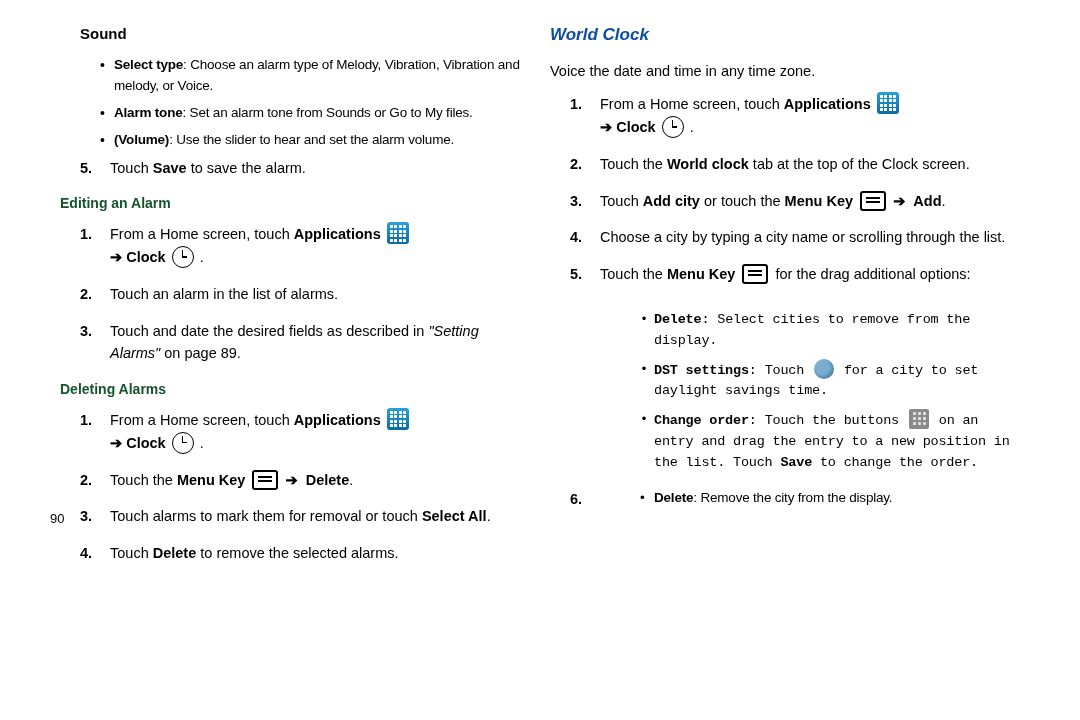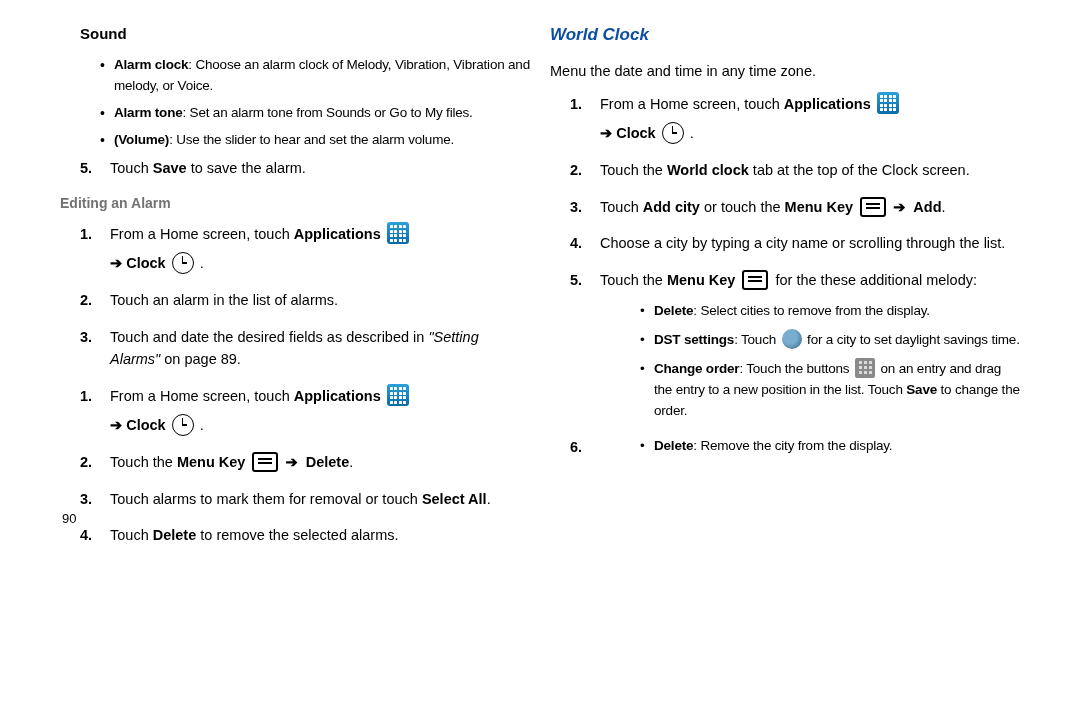--- a/index.html
+++ b/index.html
@@ -27,21 +27,21 @@
   }
   .col + .col {
     margin-left: 0px;
   }
   .h-sound {
     font-weight: bold;
     font-size: 15px;
     margin: 0 0 10px 20px;
   }
   .h-blue {
-    color: #737373;
+    color: #14532d;
     font-weight: bold;
     font-size: 14px;
     margin: 12px 0 8px 0;
   }
   .h-blue-italic {
     color: #0b4ea2;
     font-weight: bold;
     font-style: italic;
     font-size: 17px;
     margin: 0 0 12px 0;
@@ -194,37 +194,37 @@
     top:-1px;
     position: relative;
   }
   .icon-drag span { background: #ddd; border-radius: 0.5px; }
   .arrow {
     font-weight: bold;
     margin: 0 4px 0 0;
   }
   .pagenum {
     position: absolute;
-    left: 62px;
+    left: 50px;
     bottom: 22px;
     font-size: 13px;
   }
-  .cont { display: block; margin-top: 6px; }
+  .cont { display: block; }
 </style>
 </head>
 <body>
 
 <div class="page">
 
   <div class="col">
     <div class="h-sound">Sound</div>
 
     <ul class="bullets condensed">
       <li>
-        <span class="b">Alarm clock</span><span>: Choose an alarm clock of Melody, Vibration, Vibration and melody, or Voice.</span>
+        <span class="b">Select type</span><span>: Choose an alarm type of Melody, Vibration, Vibration and melody, or Voice.</span>
       </li>
       <li>
         <span class="b">Alarm tone</span><span>: Set an alarm tone from Sounds or Go to My files.</span>
       </li>
       <li>
         <span class="b">(Volume)</span><span>: Use the slider to hear and set the alarm volume.</span>
       </li>
     </ul>
 
     <ul class="steps">
@@ -265,20 +265,21 @@
       <li>
         <span class="num">2.</span>
         <span>Touch an alarm in the list of alarms.</span>
       </li>
       <li>
         <span class="num">3.</span>
         <span>Touch and date the desired fields as described in </span><span class="i">"Setting Alarms"</span><span> on page 89.</span>
       </li>
     </ul>
 
+    <div class="h-blue">Deleting Alarms</div>
     <ul class="steps">
       <li>
         <span class="num">1.</span>
         <span>From a Home screen, touch </span><span class="b">Applications</span>
         <span class="icon icon-apps-grid">
             <span></span>
             <span></span>
             <span></span>
             <span></span>
             <span></span>
@@ -311,21 +312,21 @@
       </li>
       <li>
         <span class="num">4.</span>
         <span>Touch </span><span class="b">Delete</span><span> to remove the selected alarms.</span>
       </li>
     </ul>
   </div>
 
   <div class="col">
     <div class="h-blue-italic">World Clock</div>
-    <div style="margin-bottom:10px;">Menu the date and time in any time zone.</div>
+    <div style="margin-bottom:10px;">Voice the date and time in any time zone.</div>
 
     <ul class="steps">
       <li>
         <span class="num">1.</span>
         <span>From a Home screen, touch </span><span class="b">Applications</span>
         <span class="icon icon-apps-grid">
             <span></span>
             <span></span>
             <span></span>
             <span></span>
@@ -358,23 +359,23 @@
         <span class="arrow">➔</span> <span class="b">Add</span>.
       </li>
       <li>
         <span class="num">4.</span>
         <span>Choose a city by typing a city name or scrolling through the list.</span>
       </li>
       <li>
         <span class="num">5.</span>
         <span>Touch the </span><span class="b">Menu Key</span>
         <span class="icon icon-menu"></span>
-        <span> for the these additional melody:</span>
-
-        <ul class="sub-bullets condensed" style="margin-top:10px;">
+        <span> for the drag additional options:</span>
+
+        <ul class="sub-bullets condensed" style="margin-top:25px;font-family:Liberation Mono, monospace;">
           <li>
             <span class="b">Delete</span><span>: Select cities to remove from the display.</span>
           </li>
           <li>
             <span class="b">DST settings</span><span>: Touch </span><span class="icon icon-globe"></span><span> for a city to set daylight savings time.</span>
           </li>
           <li>
             <span class="b">Change order</span><span>: Touch the buttons </span><span class="icon icon-drag">
                 <span></span>
                 <span></span>

